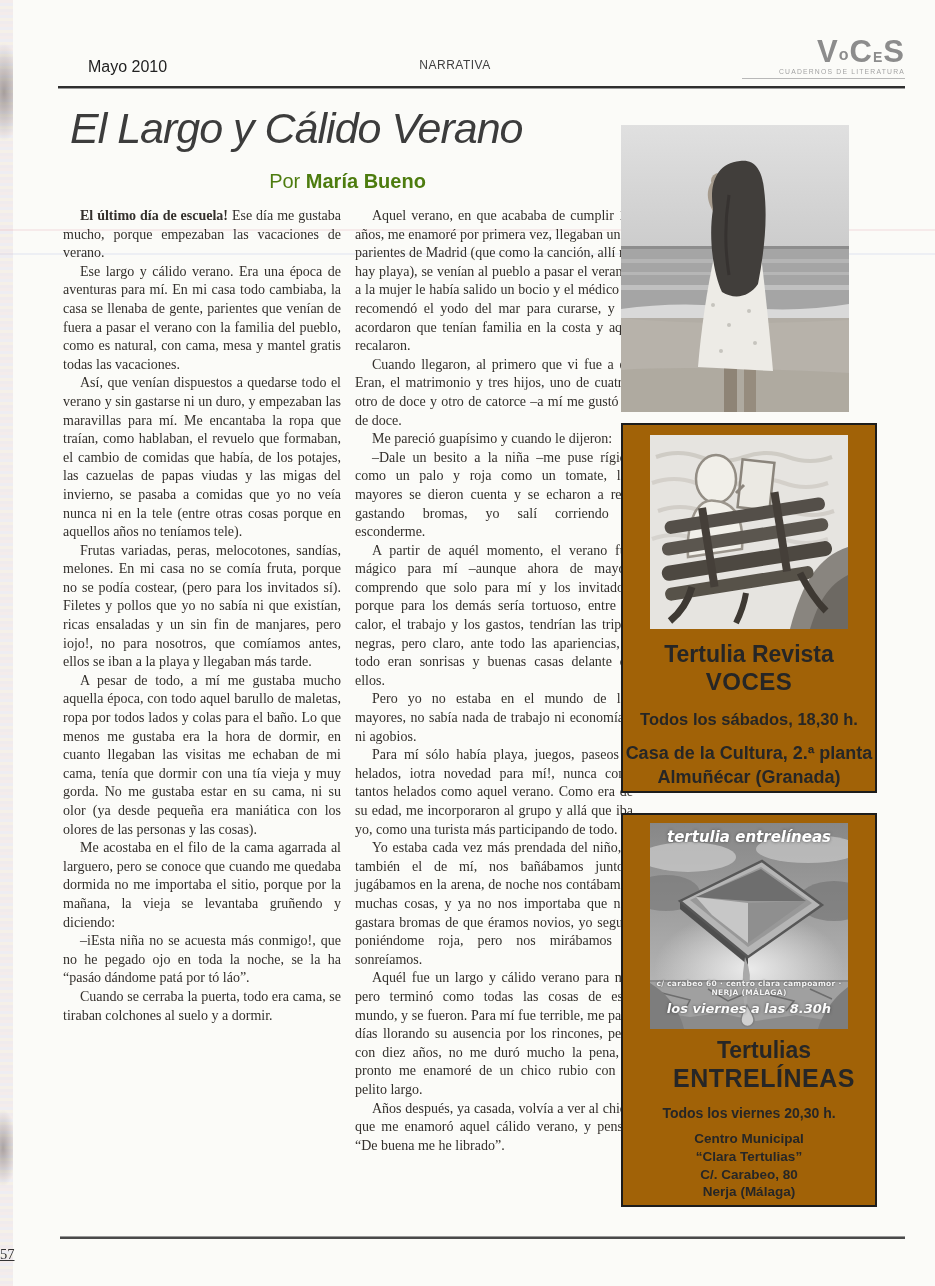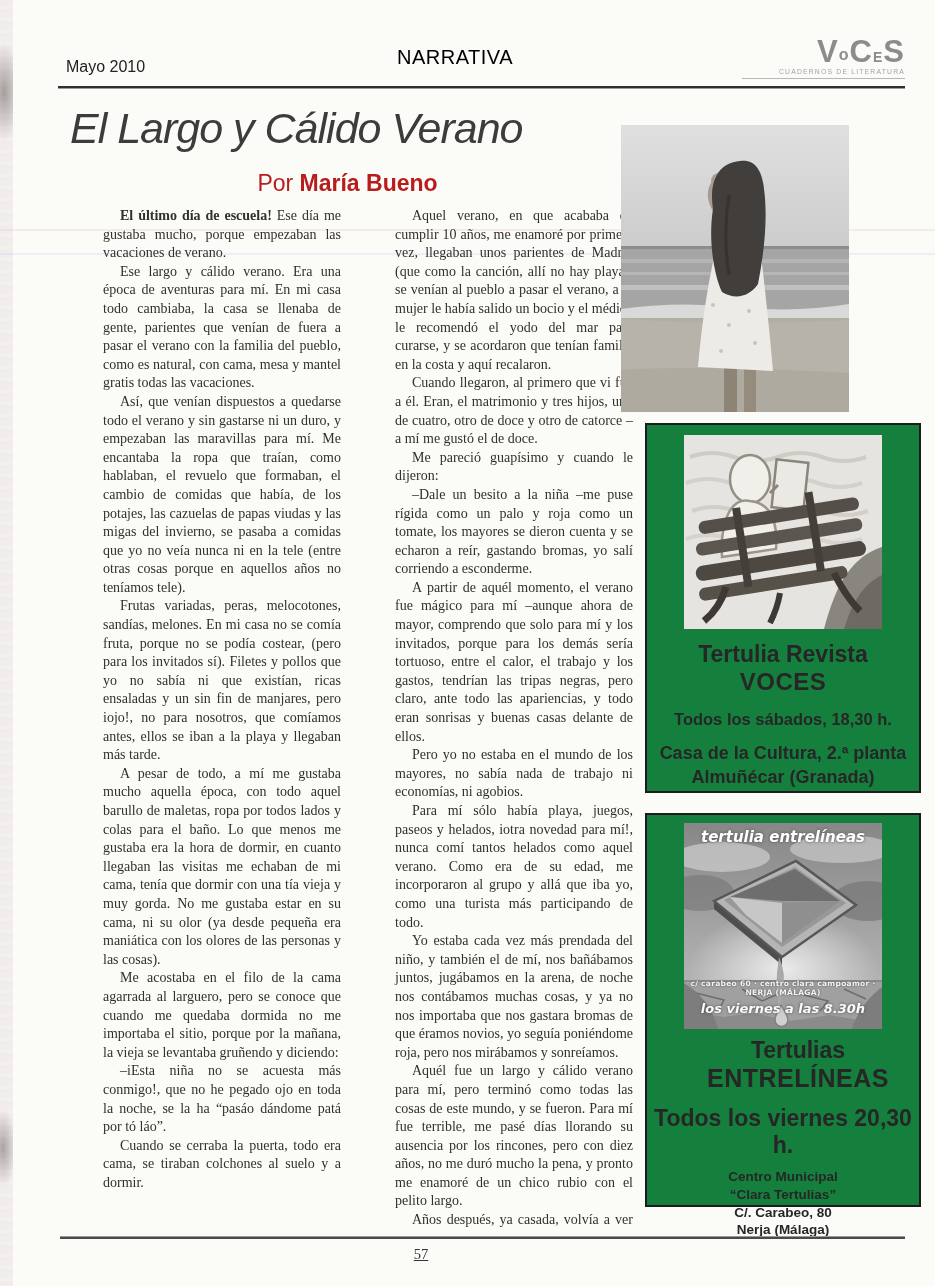--- a/index.html
+++ b/index.html
@@ -18,85 +18,85 @@
       radial-gradient(ellipse 26px 70px at 4px 92px, rgba(92,80,78,.6), rgba(92,80,78,0) 70%),
       radial-gradient(ellipse 20px 55px at 3px 1148px, rgba(75,62,62,.5), rgba(75,62,62,0) 70%),
       repeating-linear-gradient(180deg,
         #f3eae9 0 3px, #ecebf2 3px 6px, #f4efe6 6px 9px, #efe9ec 9px 12px);
     opacity:.85;
   }
   .scan-line1 { position:absolute; left:0; top:229px; width:935px; height:2px; background:rgba(226,172,186,.22); }
   .scan-line2 { position:absolute; left:0; top:253px; width:935px; height:2px; background:rgba(176,186,226,.18); }
 
   
-  .hdr-date { position:absolute; left:66px; top:58px; font-family:"Liberation Sans",sans-serif; font-size:16px; color:#222; }
-  .hdr-section { position:absolute; left:63px; top:46px; width:784px; text-align:center; font-family:"Liberation Sans",sans-serif; font-size:20px; letter-spacing:.5px; color:#000000; }
+  .hdr-date { position:absolute; left:88px; top:58px; font-family:"Liberation Sans",sans-serif; font-size:16px; color:#222; }
+  .hdr-section { position:absolute; left:63px; top:58px; width:784px; text-align:center; font-family:"Liberation Sans",sans-serif; font-size:12px; letter-spacing:.5px; color:#404040; }
   .logo { position:absolute; left:742px; top:36px; width:163px; text-align:right; font-family:"Liberation Sans",sans-serif; color:#8c8c8c; line-height:1; }
   .logo-word { font-weight:bold; letter-spacing:1px; white-space:nowrap; }
   .logo-word span { display:inline-block; }
   .logo-word span:nth-child(odd) { font-size:31px; }
   .logo-word span:nth-child(2) { font-size:16px; vertical-align:2px; }
   .logo-word span:nth-child(4) { font-size:14px; vertical-align:0px; }
   .logo-sub { margin-top:2px; font-size:6.8px; letter-spacing:1.2px; color:#a3a3a3; border-bottom:1px solid #b8b8b8; padding-bottom:2px; }
   .hdr-rule { position:absolute; left:58px; top:86px; width:847px; height:3px;
     background:linear-gradient(180deg,#2f2f2f 0 2px, #9a9a9a 2px 3px); }
 
   
   .title { position:absolute; left:70px; top:104px; font-family:"Liberation Sans",sans-serif;
     font-style:italic; font-weight:normal; font-size:43px; letter-spacing:-1px; color:#3c3c3c; }
   .byline { position:absolute; left:63px; top:170px; width:569px; text-align:center;
-    font-family:"Liberation Sans",sans-serif; font-size:23px; color:#b91c1c; }
+    font-family:"Liberation Sans",sans-serif; font-size:20px; color:#4d7c0f; }
   .byline b { font-weight:bold; }
 
   
   .columns { position:absolute; left:63px; top:207px; width:570px; height:1022px;
     display:flex; gap:14px; overflow:hidden; }
-  .col { width:278px;margin-left:40px; }
+  .col { width:278px; }
   .col p { text-align:justify; text-indent:17px; font-size:14px; line-height:18.6px;
     hyphens:auto; -webkit-hyphens:auto; }
   .col p b { font-weight:bold; }
 
   
   .photo { position:absolute; left:621px; top:125px; width:228px; height:287px; }
   .photo svg { display:block; width:100%; height:100%; }
 
-  .sbox { position:absolute; left:645px; width:276px; border:2px solid #1c1c1c;
-    background:#15803d; text-align:center; font-family:"Liberation Sans",sans-serif; color:#262626; }
+  .sbox { position:absolute; left:621px; width:256px; border:2px solid #1c1c1c;
+    background:#a16207; text-align:center; font-family:"Liberation Sans",sans-serif; color:#262626; }
   .voces-box { top:423px; height:370px; }
   .entre-box { top:813px; height:394px; }
 
   .painting { margin:10px auto 0; width:198px; height:194px; }
   .painting svg { display:block; width:100%; height:100%; }
 
   .box-title { margin-top:12px; font-weight:bold; font-size:23px; line-height:1.18; }
   .box-title .t2 { font-size:24px; letter-spacing:.5px; }
   .box-sched { margin-top:14px; font-weight:bold; font-size:16.5px; }
   .box-loc { margin-top:13px; font-weight:bold; font-size:18px; line-height:1.32; }
 
   .entre-box .box-title { margin-top:7px; font-size:23px;padding-left:30px; }
   .entre-box .box-title .t2 { font-size:25px;text-align:center; }
-  .entre-box .box-sched { margin-top:11px; font-size:23px; }
+  .entre-box .box-sched { margin-top:11px; font-size:14px; }
   .entre-box .box-loc { margin-top:9px; font-size:13.5px; line-height:1.33; }
 
   .poster { position:relative; margin:8px auto 8px; width:198px; height:206px; overflow:hidden; }
   .poster svg { display:block; width:100%; height:100%; }
   .poster-title { position:absolute; top:5px; left:0; width:100%; text-align:center;
     color:#fff; font-family:"DejaVu Sans",sans-serif; font-style:italic; font-weight:bold;
     font-size:15px; text-shadow:0 0 3px rgba(70,70,70,.9); }
   .poster-line1 { position:absolute; bottom:32px; left:0; width:100%; text-align:center;
     color:#f4f4f4; font-family:"DejaVu Sans",sans-serif; font-weight:bold; font-size:7.5px;
     letter-spacing:.3px; text-shadow:0 0 2px rgba(60,60,60,.9); }
   .poster-line2 { position:absolute; bottom:13px; left:0; width:100%; text-align:center;
     color:#fbfbfb; font-family:"DejaVu Sans",sans-serif; font-style:italic; font-weight:bold;
     font-size:13px; text-shadow:0 0 3px rgba(60,60,60,.9); }
 
   
   .ftr-rule { position:absolute; left:60px; top:1236px; width:845px; height:3px;
     border-top:1px solid #9a9a9a; border-bottom:2px solid #4a4a4a; }
-  .page-num { position:absolute; left:0; top:1246px; width:842px; text-align:center;
+  .page-num { position:absolute; left:0; top:1246px; width:842px; text-align:left;
     font-size:14.5px; color:#333;text-decoration:underline; }
 </style>
 </head>
 <body>
 
 <div class="scan-edge"></div>
 <div class="scan-line1"></div>
 <div class="scan-line2"></div>
 
 <div class="hdr-date">Mayo 2010</div>

